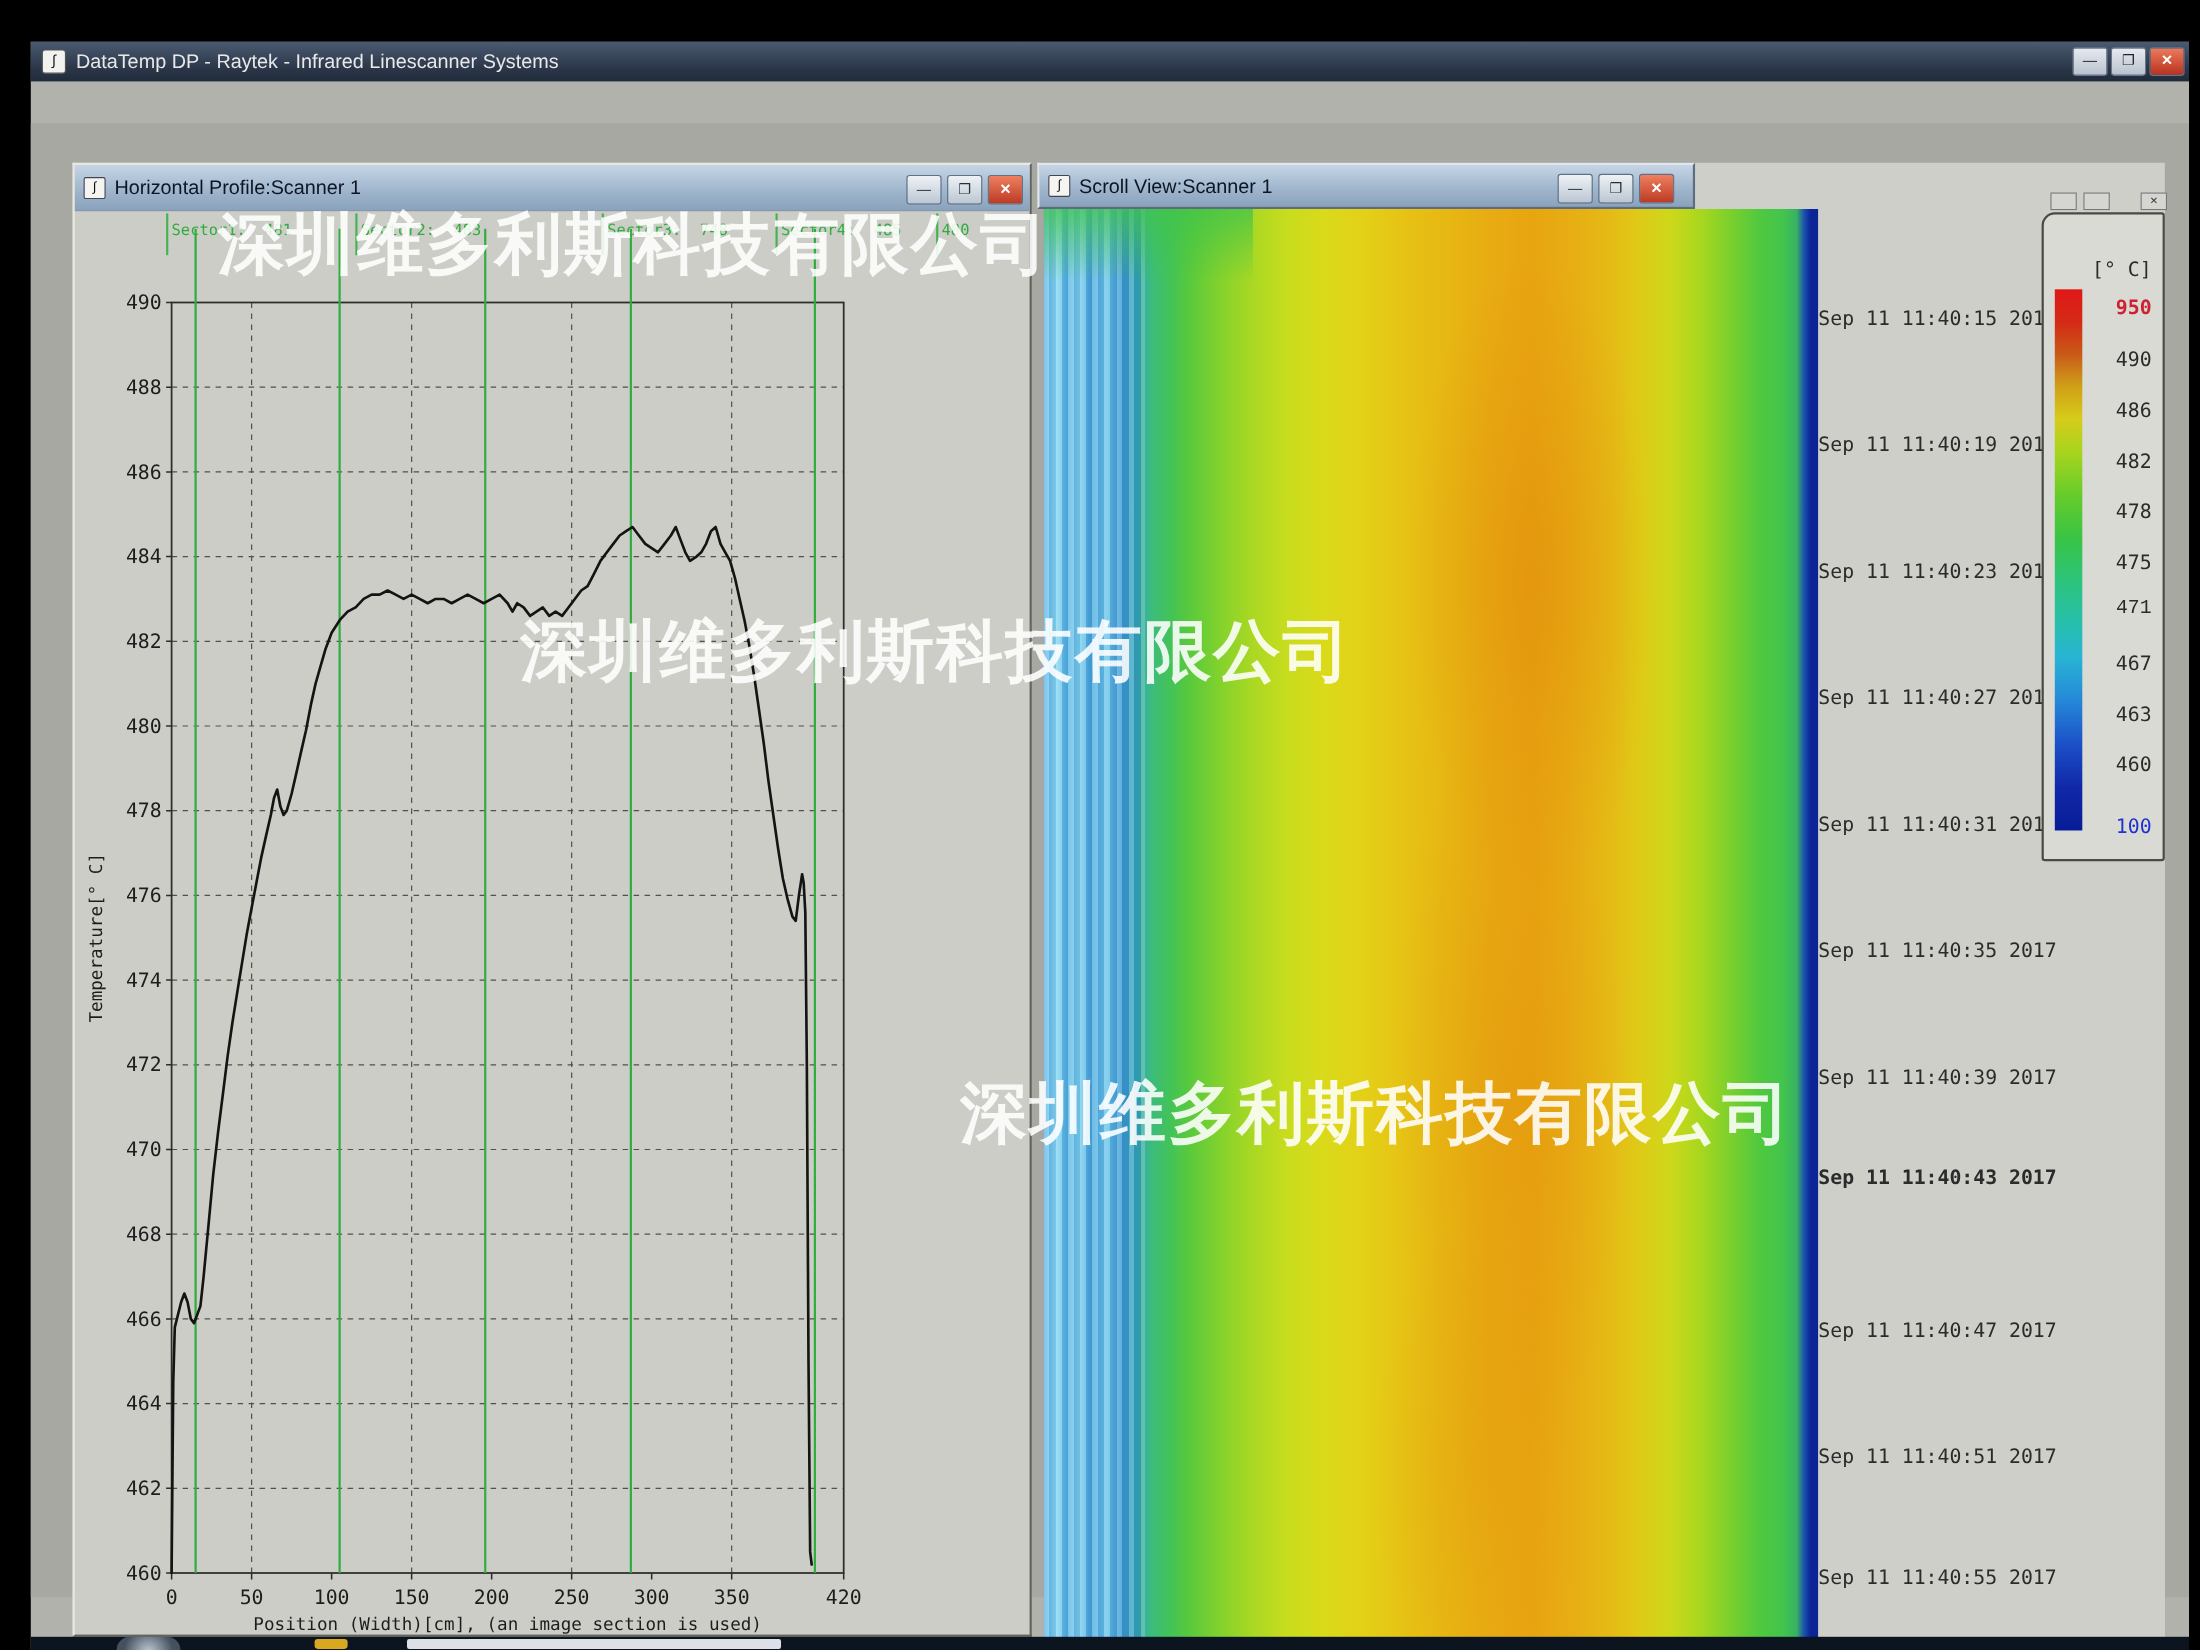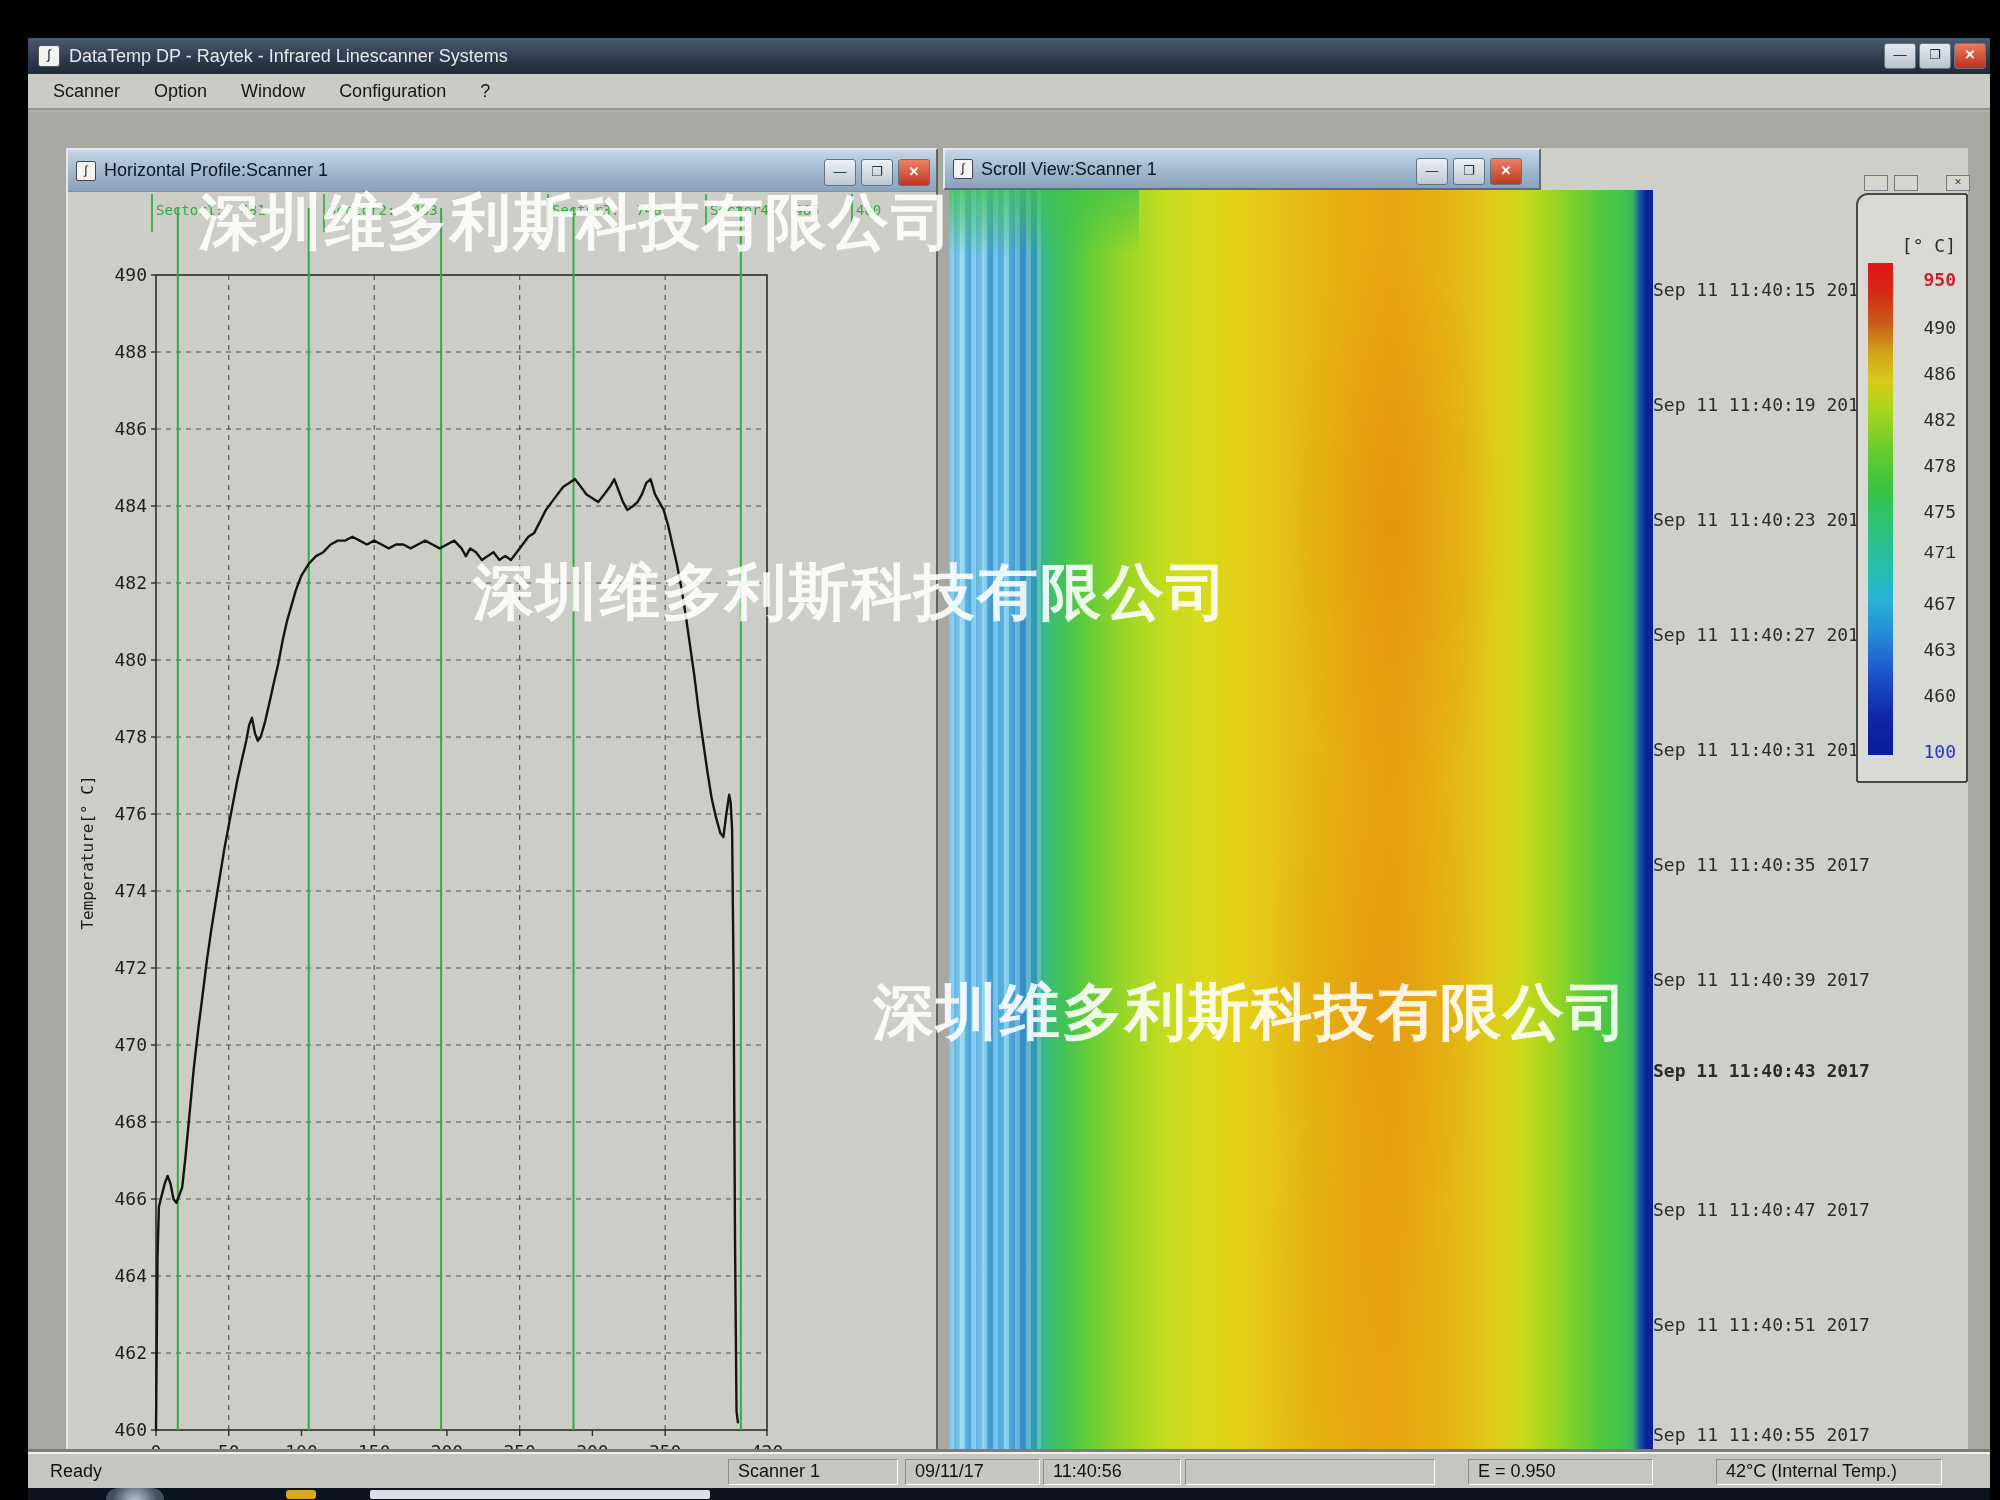--- a/index.html
+++ b/index.html
@@ -108,27 +108,20 @@
   <div class="main-titlebar">
     <span class="app-icon">∫</span>
     <span>DataTemp DP - Raytek - Infrared Linescanner Systems</span>
   </div>
   <div class="main-buttons">
     <span class="wbtn">—</span>
     <span class="wbtn">❐</span>
     <span class="wbtn close">✕</span>
   </div>
 
-  <div class="menu-bar">
-      <span class="menu-item">Scanner</span>
-      <span class="menu-item">Option</span>
-      <span class="menu-item">Window</span>
-      <span class="menu-item">Configuration</span>
-      <span class="menu-item">?</span>
-    </div>
 
   <div class="mdi"></div>
 
   <div id="profile-win">
     <div class="child-titlebar">
       <span class="child-icon">∫</span>
       <span>Horizontal Profile:Scanner 1</span>
     </div>
     <div class="child-buttons" style="right:6px;">
       <span class="cbtn">—</span>
@@ -281,29 +274,20 @@
         <div class="legend-tick" style="top: 260px;">478</div>
         <div class="legend-tick" style="top: 306px; margin-left: 12px;">475</div>
         <div class="legend-tick" style="top: 348px; font-family: Liberation Mono, monospace;">471</div>
         <div class="legend-tick" style="top: 398px;">467</div>
         <div class="legend-tick" style="top: 444px;">463</div>
         <div class="legend-tick" style="top: 490px;">460</div>
       </div>
     <div class="lmin" style="color:#2233cc;">100</div>
   </div>
 
-  <div id="status-bar">
-    <span style="position:absolute;left:22px;top:7px;">Ready</span>
-    <span class="sseg" style="left:700px;width:170px;">Scanner 1</span>
-    <span class="sseg" style="left:877px;width:135px;">09/11/17</span>
-    <span class="sseg" style="left:1015px;width:138px;">11:40:56</span>
-    <span class="sseg" style="left:1157px;width:250px;"></span>
-    <span class="sseg" style="left:1440px;width:185px;">E = 0.950</span>
-    <span class="sseg" style="left:1688px;width:226px;">42°C (Internal Temp.)</span>
-  </div>
 
   <div id="taskbar">
     <div id="task-orb"></div>
     <div id="task-doc"></div>
     <div id="task-app"></div>
   </div>
 
   <div class="watermark" style="left:170px;top:144px;">深圳维多利斯科技有限公司</div>
   <div class="watermark" style="left:445px;top:514px;">深圳维多利斯科技有限公司</div>
   <div class="watermark" style="left:845px;top:934px;">深圳维多利斯科技有限公司</div>

